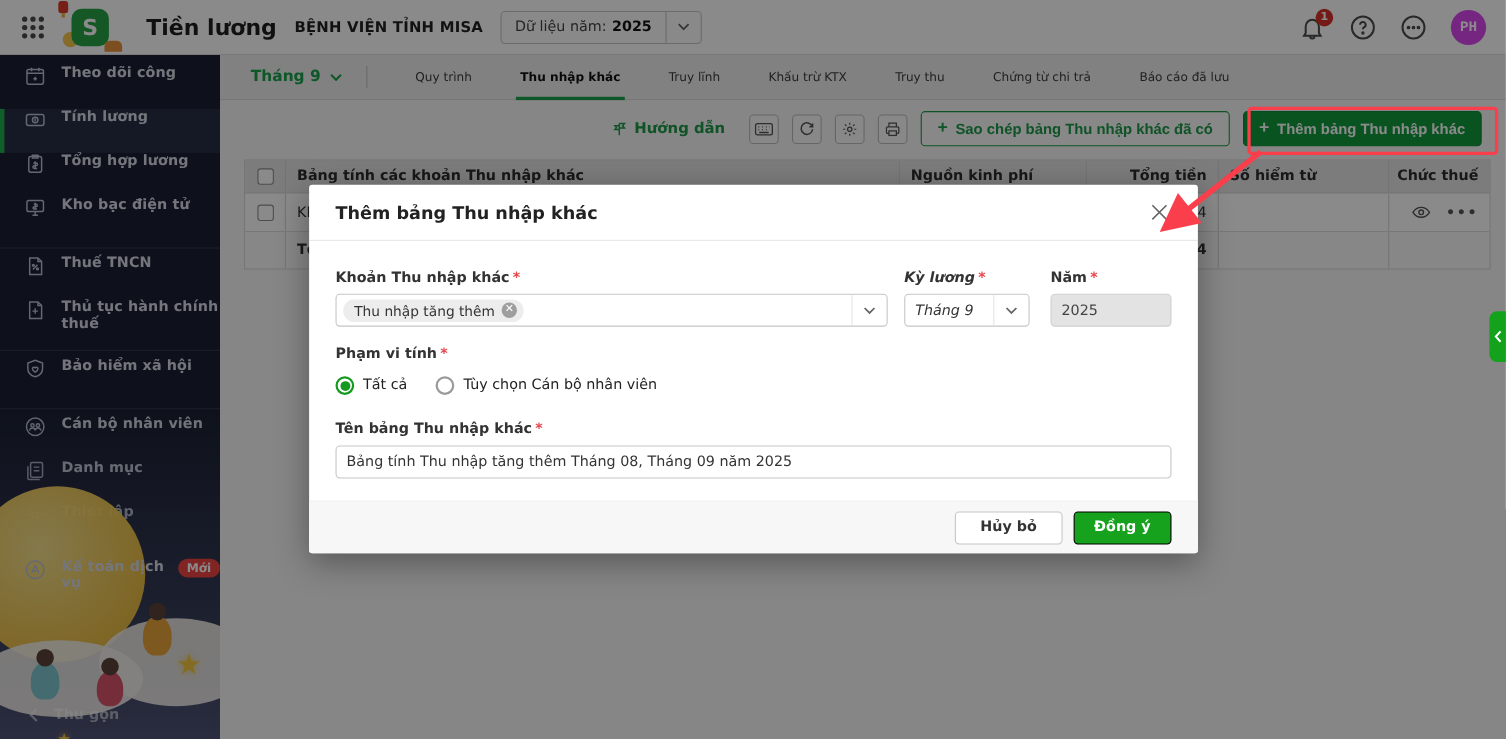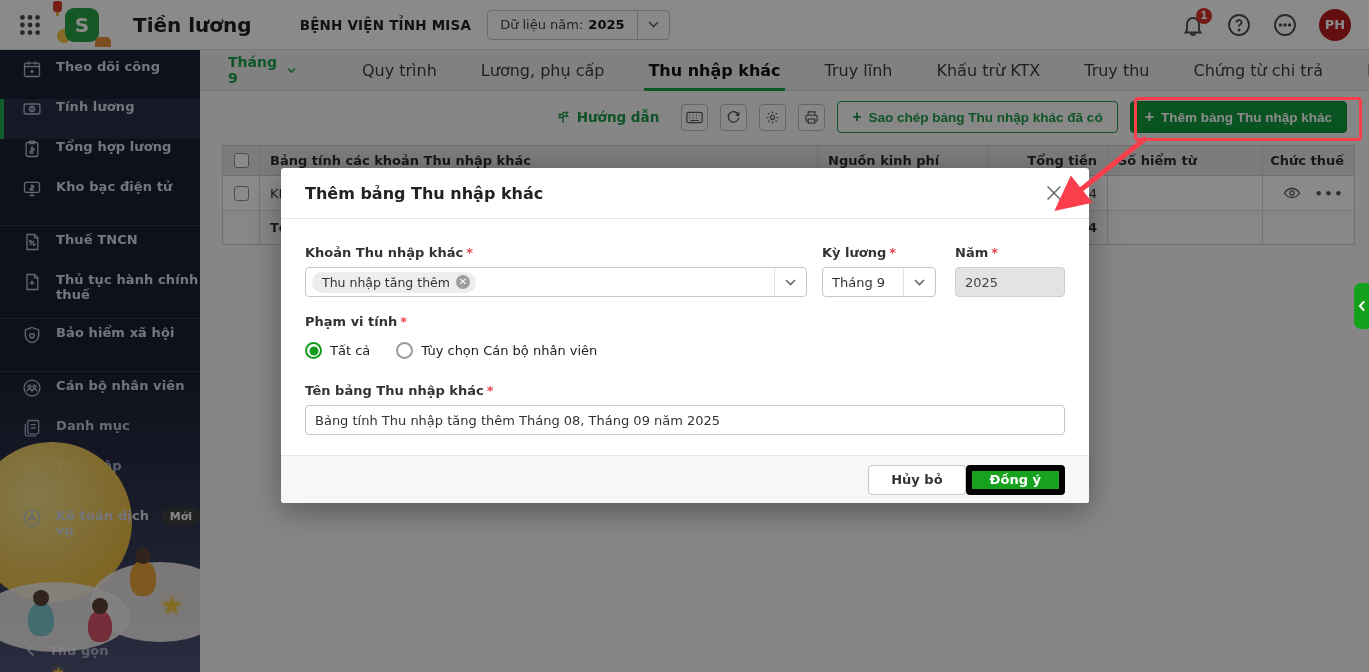--- a/index.html
+++ b/index.html
@@ -10,60 +10,60 @@
   
   .topbar { position:absolute; left:0; top:0; width:1369px; height:50px; background:#fff; border-bottom:1px solid #e2e2e2; display:flex; align-items:center; z-index:10; }
   .grid-btn { width:26px; height:26px; margin-left:17px; color:#4a4a4a; cursor:pointer; }
   .logo-wrap { position:relative; width:44px; height:44px; margin-left:18px; }
   .logo-sq { position:absolute; left:4px; top:5px; width:34px; height:34px; background:#27a347; border-radius:9px; color:#fff; font-weight:bold; font-size:20px; display:flex; align-items:center; justify-content:center; }
   .lantern { position:absolute; left:-8px; top:-2px; width:9px; height:11px; background:#d93a2b; border-radius:3px; }
   .lantern:after { content:""; position:absolute; left:3px; top:11px; width:3px; height:4px; background:#e8b43c; }
   .moon-mini { position:absolute; left:-4px; top:26px; width:14px; height:14px; border-radius:50%; background:#f6c64c; }
   .kid-mini { position:absolute; right:-6px; bottom:0; width:16px; height:10px; background:#e8913c; border-radius:5px 5px 0 0; }
   .app-title { font-size:20px; font-weight:bold; color:#1f1f1f; margin-left:28px; }
-  .org-name { font-size:13.5px; font-weight:bold; color:#222; margin-left:48px; letter-spacing:.2px; }
+  .org-name { font-size:13.5px; font-weight:bold; color:#222; margin-left:16px; letter-spacing:.2px; }
   .year-select { display:flex; align-items:stretch; margin-left:16px; border:1px solid #c6c6c6; border-radius:4px; height:30px; overflow:hidden; cursor:pointer; background:#fdfdfd; }
   .year-select .txt { display:flex; align-items:center; padding:0 12px; color:#444; }
   .year-select .txt b { margin-left:5px; color:#111; }
   .year-select .chev { display:flex; align-items:center; padding:0 10px; border-left:1px solid #c6c6c6; color:#666; }
   .topbar-right { margin-left:auto; display:flex; align-items:center; gap:22px; margin-right:18px; }
   .tb-icon { position:relative; width:24px; height:24px; color:#4a4a4a; cursor:pointer; }
   .badge-dot { position:absolute; top:-5px; right:-7px; min-width:16px; height:16px; border-radius:8px; background:#d8322b; color:#fff; font-size:10px; font-weight:bold; display:flex; align-items:center; justify-content:center; padding:0 4px; }
-  .avatar { width:32px; height:32px; border-radius:50%; background:#b91c1c; color:#fff; font-weight:bold; font-size:13px; display:flex; align-items:center; justify-content:center; cursor:pointer; }
+  .avatar { width:32px; height:32px; border-radius:50%; background:#d946ef; color:#fff; font-weight:bold; font-size:13px; display:flex; align-items:center; justify-content:center; cursor:pointer;font-family:Liberation Mono, monospace; }
 
   
   .sidebar { position:absolute; left:0; top:50px; width:200px; height:622px; background:#1b2133; z-index:10; overflow:hidden; display:flex; flex-direction:column; }
   .side-item { position:relative; display:flex; align-items:flex-start; height:40px; padding-left:22px; color:#d6dae6; cursor:pointer; flex:0 0 auto; }
   .side-item .si-ic { width:20px; height:20px; margin-right:14px; color:#b9c0d4; flex:0 0 auto; }
   .side-item .si-label { font-size:13px; font-weight:600; letter-spacing:.1px; }
   .side-item.active { background:#272e45; }
   .side-item.active:before { content:""; position:absolute; left:0; top:0; bottom:0; width:4px; background:#1fae4e; }
   .side-divider { height:1px; background:rgba(255,255,255,.10); margin:6px 0; flex:0 0 auto; }
-  .new-badge { margin-left:10px; background:#404040; color:#fff; font-size:11px; font-weight:bold; padding:2px 8px; border-radius:9px; }
+  .new-badge { margin-left:10px; background:#ef4444; color:#fff; font-size:11px; font-weight:bold; padding:2px 8px; border-radius:9px; }
   .collapse-item { margin-top:auto; display:flex; align-items:center; height:44px; padding-left:26px; color:rgba(255,255,255,.55); cursor:pointer; position:relative; z-index:3; }
   .collapse-item .si-label { margin-left:14px; font-size:13px; font-weight:600; }
   .festival { position:absolute; left:0; bottom:0; width:200px; height:300px; pointer-events:none; background:linear-gradient(180deg, rgba(27,33,51,0) 0%, rgba(74,80,115,.55) 60%, rgba(96,101,140,.75) 100%); }
   .moon { position:absolute; left:-28px; top:70px; width:160px; height:160px; border-radius:50%; background:radial-gradient(circle at 40% 35%, #ffe98f, #f3c445 70%, #e8b43c); opacity:.95; }
   .cloud { position:absolute; background:#f4f1ec; border-radius:50%; opacity:.9; }
   .c1 { left:-20px; top:210px; width:150px; height:70px; }
   .c2 { left:90px; top:190px; width:140px; height:80px; }
   .kid { position:absolute; border-radius:50% 50% 40% 40%; }
   .k1 { left:28px; top:230px; width:26px; height:34px; background:#7fc6cf; }
   .k2 { left:88px; top:238px; width:24px; height:32px; background:#d9556a; }
   .k3 { left:130px; top:188px; width:26px; height:36px; background:#e8a53c; }
   .kid:before { content:""; position:absolute; left:50%; top:-12px; transform:translateX(-50%); width:16px; height:16px; border-radius:50%; background:#5b4236; }
   .star { position:absolute; color:#f3c83f; text-shadow:0 0 6px rgba(243,200,63,.8); }
   .s1 { left:160px; top:218px; font-size:26px; }
   .s2 { left:52px; top:292px; font-size:14px; }
 
   
   .tabbar { position:absolute; left:200px; top:50px; width:1169px; height:41px; background:#efefef; border-bottom:1px solid #dcdcdc; display:flex; align-items:center; z-index:5; }
   .month-sel { display:flex; align-items:center; gap:8px; color:#1aa14a; font-weight:bold; font-size:14px; margin-left:28px; cursor:pointer; }
   .tab-sep { width:1px; height:20px; background:#c3c3c3; margin:0 22px; }
-  .tab { padding:0 4px; margin:0 18px; height:41px; display:flex; align-items:center; font-size:16px; color:#3c3c3c; cursor:pointer; position:relative; white-space:nowrap; }
+  .tab { padding:0 4px; margin:0 18px; height:41px; display:flex; align-items:center; font-size:11px; color:#3c3c3c; cursor:pointer; position:relative; white-space:nowrap; }
   .tab.active { font-weight:bold; color:#111; }
   .tab.active:after { content:""; position:absolute; left:0; right:0; bottom:0; height:3px; background:#1aa14a; }
 
   
   .content { position:absolute; left:200px; top:91px; width:1169px; height:581px; background:#f7f7f7; }
   .toolbar { display:flex; align-items:center; justify-content:flex-end; gap:12px; padding:10px 14px 9px 0; }
   .guide-link { display:flex; align-items:center; gap:6px; color:#1c9a47; font-weight:bold; font-size:13.5px; margin-right:10px; cursor:pointer; }
   .tool-btn { width:27px; height:27px; border:1px solid #bdbdbd; border-radius:4px; background:#fbfbfb; display:flex; align-items:center; justify-content:center; color:#555; cursor:pointer; }
   .btn-outline-green { display:flex; align-items:center; gap:7px; border:1px solid #1c9a47; color:#1c9a47; background:#fbfbfb; font-weight:bold; font-size:13.5px; border-radius:4px; height:32px; padding:0 14px; cursor:pointer; white-space:nowrap; }
   .btn-fill-green { display:flex; align-items:center; gap:7px; border:1px solid #118a39; color:#fff; background:#119a3e; font-weight:bold; font-size:13.5px; border-radius:4px; height:32px; padding:0 14px; cursor:pointer; white-space:nowrap; margin-right:8px; }
@@ -102,23 +102,23 @@
   .select-box .sb-chev { width:32px; display:flex; align-items:center; justify-content:center; color:#666; border-left:1px solid #e3e3e3; align-self:stretch; }
   .tag { display:flex; align-items:center; gap:6px; background:#ededed; border-radius:12px; padding:3px 6px 3px 10px; font-size:12.5px; color:#333; }
   .tag-x { width:14px; height:14px; border-radius:50%; background:#9e9e9e; color:#fff; font-size:10px; display:flex; align-items:center; justify-content:center; cursor:pointer; line-height:1; }
   .input { border:1px solid #c6c6c6; border-radius:4px; height:30px; padding:0 9px; font-size:13px; color:#333; font-family:inherit; width:100%; background:#fff; }
   .input:disabled { background:#e3e3e3; color:#444; border-color:#d0d0d0; }
   .radio-row { display:flex; align-items:center; gap:26px; margin-top:13px; }
   .radio { display:flex; align-items:center; gap:8px; cursor:pointer; font-size:13px; color:#222; }
   .rdot { width:17px; height:17px; border-radius:50%; border:2px solid #9a9a9a; background:#fff; position:relative; }
   .radio.checked .rdot { border-color:#149a1e; }
   .radio.checked .rdot:after { content:""; position:absolute; left:50%; top:50%; transform:translate(-50%,-50%); width:9px; height:9px; border-radius:50%; background:#149a1e; }
-  .modal-foot { height:48px; background:#f7f7f7; border-top:1px solid #e6e6e6; display:flex; align-items:center; justify-content:flex-end; padding:0 24px; border-radius:0 0 3px 3px; }
+  .modal-foot { height:48px; background:#f7f7f7; border-top:1px solid #e6e6e6; display:flex; align-items:center; justify-content:flex-end; gap:10px; padding:0 24px; border-radius:0 0 3px 3px; }
   .btn-cancel { background:#fff; border:1px solid #c6c6c6; border-radius:4px; height:30px; padding:0 22px; font-size:13px; color:#333; font-weight:600; cursor:pointer; font-family:inherit; }
-  .btn-ok { background:#16a21d; border:6px solid #000000; border-radius:4px; height:30px; padding:0 18px; font-size:13px; color:#fff; font-weight:bold; cursor:pointer; font-family:inherit; }
+  .btn-ok { background:#16a21d; border:1px solid #000000; border-radius:4px; height:30px; padding:0 18px; font-size:13px; color:#fff; font-weight:bold; cursor:pointer; font-family:inherit; }
 
   
   .anno-rect { position:absolute; left:1134px; top:97px; width:228px; height:44px; border:3px solid #fa3e4b; border-radius:4px; z-index:70; pointer-events:none; }
   .anno-arrow { position:absolute; left:1030px; top:130px; z-index:70; pointer-events:none; }
 
   
   .right-handle { position:absolute; right:0; top:283px; width:15px; height:46px; background:#14a11c; border-radius:7px 0 0 7px; z-index:55; display:flex; align-items:center; justify-content:center; color:#fff; cursor:pointer; }
 </style>
 </head>
 <body>
@@ -317,21 +317,20 @@
 
 <div class="tabbar">
   <div class="month-sel">
     <span>Tháng 9</span>
     <svg width="11" height="7" viewBox="0 0 11 7" fill="none" stroke="currentColor" stroke-width="1.8">
         <polyline points="1,1 5.5,5.5 10,1"></polyline>
       </svg>
   </div>
   <div class="tab-sep"></div>
   <div class="tab">Quy trình</div>
-  <div class="tab">Lương, phụ cấp</div>
   <div class="tab active">Thu nhập khác</div>
   <div class="tab">Truy lĩnh</div>
   <div class="tab">Khấu trừ KTX</div>
   <div class="tab">Truy thu</div>
   <div class="tab">Chứng từ chi trả</div>
   <div class="tab">Báo cáo đã lưu</div>
 
 </div>
 
 <div class="content">
@@ -445,21 +444,21 @@
               <span class="tag-x">✕</span>
             </span>
           </div>
           <div class="sb-chev">
             <svg width="11" height="7" viewBox="0 0 11 7" fill="none" stroke="currentColor" stroke-width="1.6">
                 <polyline points="1,1 5.5,5.5 10,1"></polyline>
               </svg>
           </div>
         </div>
       </div>
-      <div class="fgroup" style="width:114px;">
+      <div class="fgroup" style="width:114px;font-style:italic;">
         <div class="flabel"><span>Kỳ lương</span><span class="req">*</span></div>
         <div class="select-box">
           <div class="sb-body">
               <span style="padding-left:3px;">Tháng 9</span>
             </div>
           <div class="sb-chev">
             <svg width="11" height="7" viewBox="0 0 11 7" fill="none" stroke="currentColor" stroke-width="1.6">
                 <polyline points="1,1 5.5,5.5 10,1"></polyline>
               </svg>
           </div>

